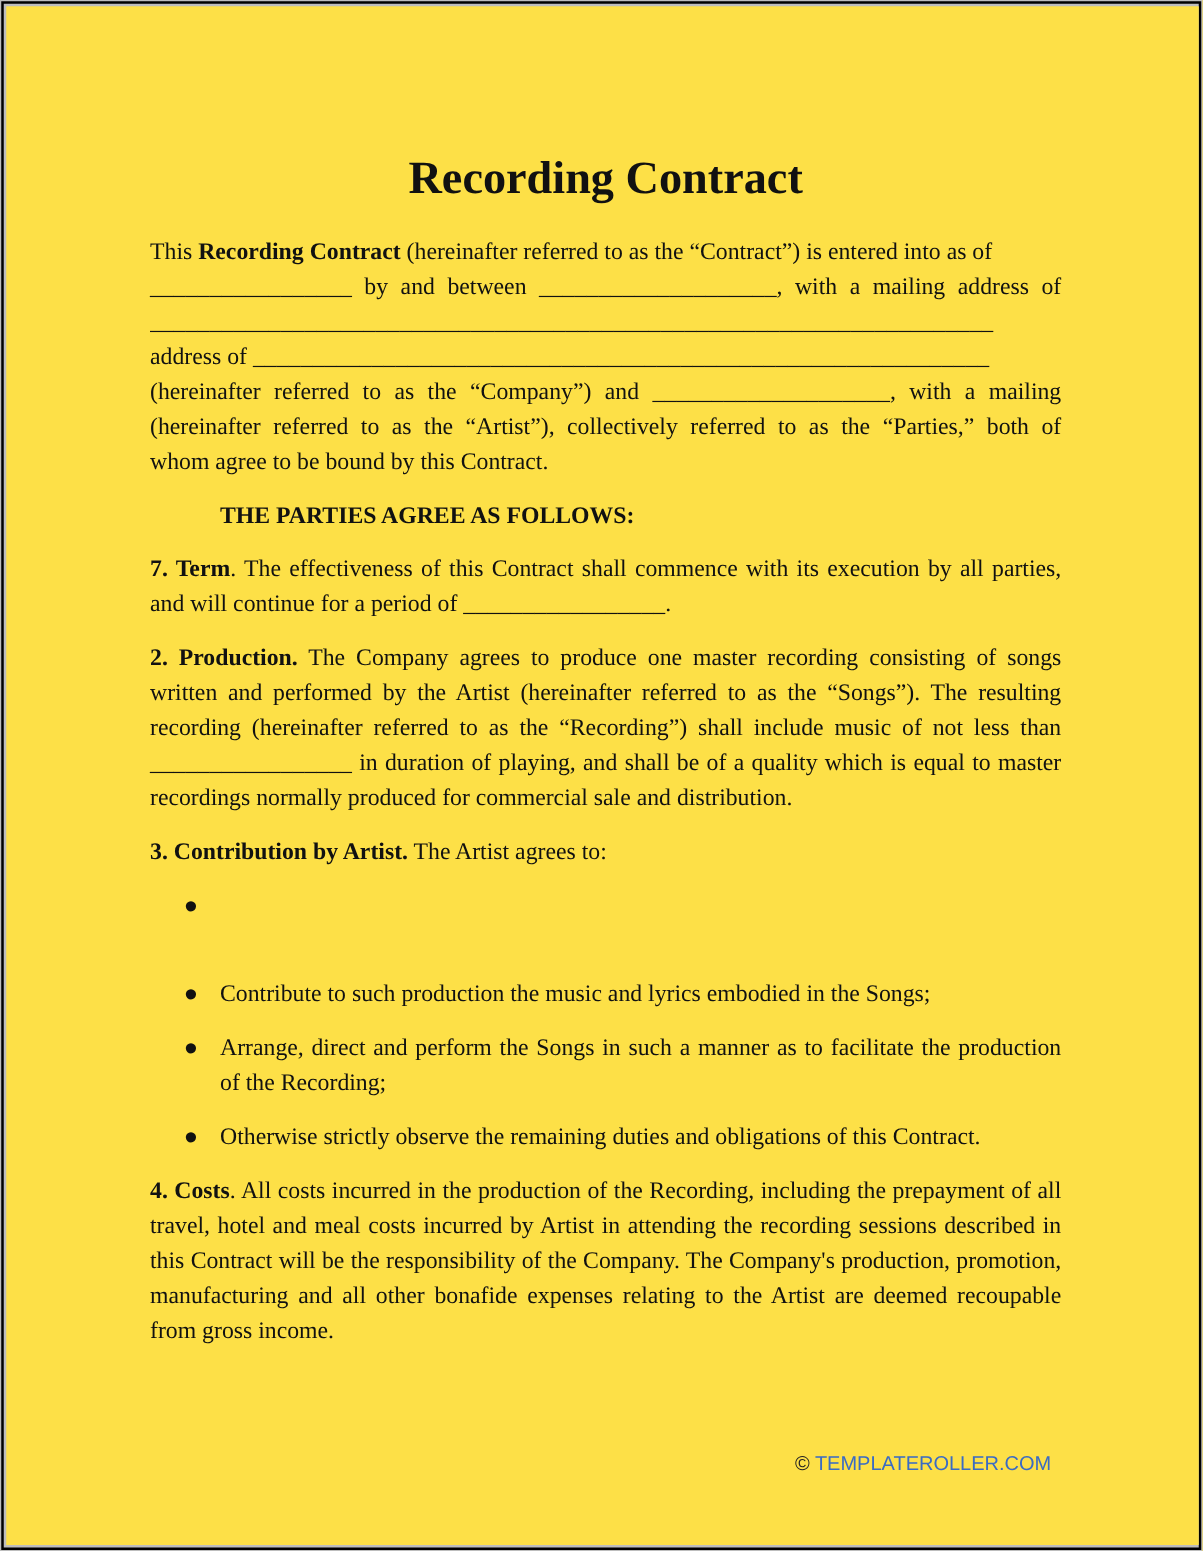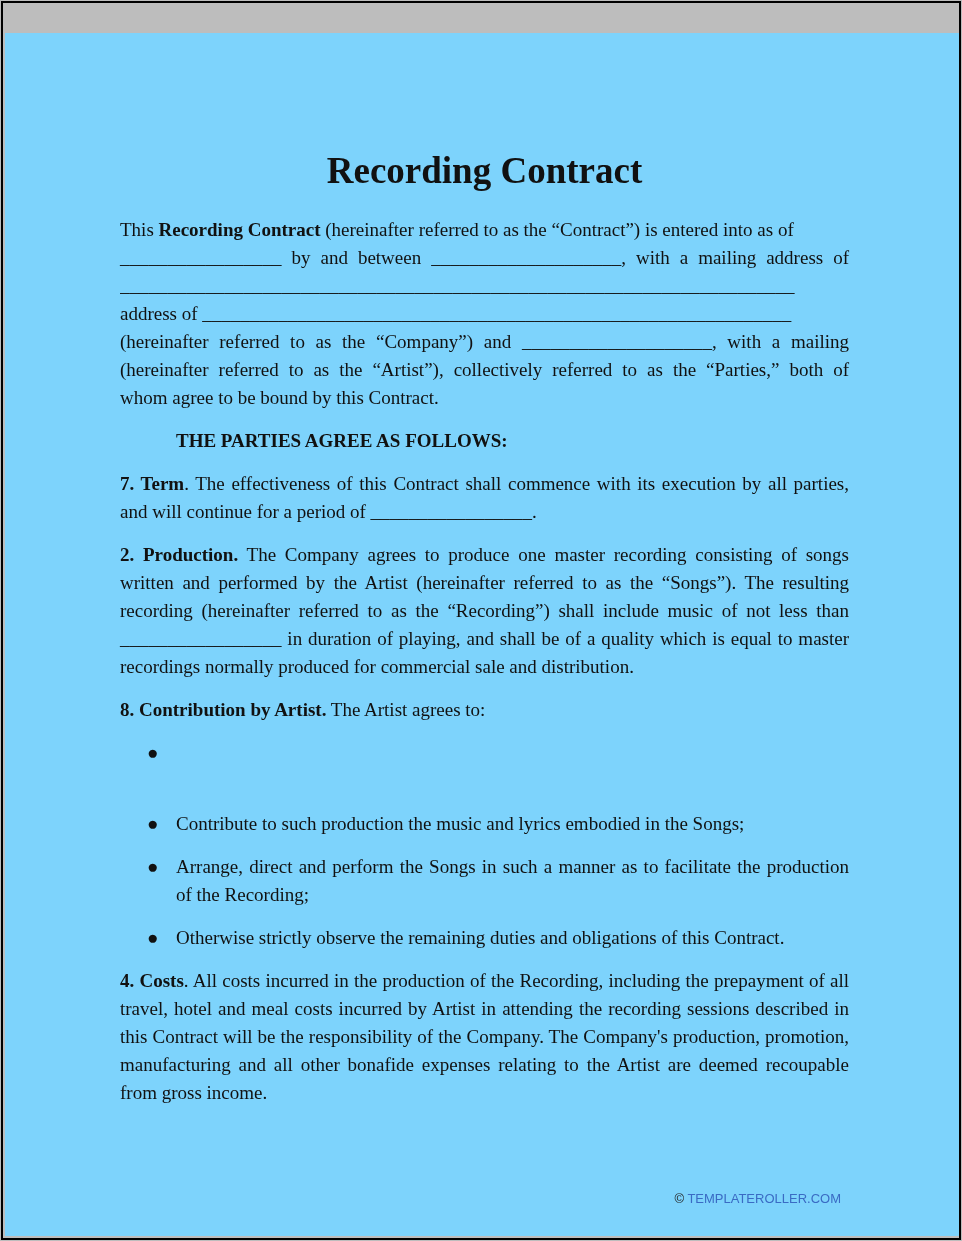--- a/index.html
+++ b/index.html
@@ -1,27 +1,27 @@
 <!DOCTYPE html>
 <html><head>
 <meta charset="utf-8">
 <style>
   html, body { margin:0; padding:0; }
   body { width:962px; height:1241px; background:#bdbdbd; position:relative; overflow:hidden; }
   .frame { position:absolute; left:1px; top:1px; width:956px; height:1235px; border:2px solid #000; background:#bdbdbd; }
-  .page { position:absolute; left:2px; top:2px; right:0; bottom:2px; background:#7dd3fc;margin-top:28px; }
+  .page { position:absolute; left:2px; top:2px; right:0; bottom:2px; background:#fde047; }
   .content { position:absolute; left:115px; top:0; width:729px; font-family:"Liberation Serif", serif; font-size:19px; color:#111; }
   h1 { position:absolute; top:116px; left:0; width:729px; text-align:center; margin:0; font-size:37px; font-weight:bold; }
   p { margin:0; line-height:28px; text-align:justify; }
   .blk { position:absolute; left:0; width:729px; }
   .indent { padding-left:56px;font-weight:bold; }
   ul { list-style:none; margin:0; padding:0; }
   li { position:relative; padding-left:56px; line-height:28px; text-align:justify; }
   li .bullet { position:absolute; left:27px; top:0; }
-  .footer { position:absolute; top:1158px; right:118px; font-family:"Liberation Sans", sans-serif; font-size:13px; color:#3a6bc4; }
+  .footer { position:absolute; top:1158px; right:118px; font-family:"Liberation Sans", sans-serif; font-size:16px; color:#3a6bc4; }
   .footer .copy { color:#222; }
   b { font-weight:bold; }
 </style>
 </head>
 <body>
 
 <div class="frame">
   <div class="page">
     <div class="content">
       <h1>Recording Contract</h1>
@@ -42,21 +42,21 @@
 
       <div class="blk" style="top:437px;">
         <p><b>7. Term</b><span>. The effectiveness of this Contract shall commence with its execution by all parties, and will continue for a period of _________________.</span></p>
       </div>
 
       <div class="blk" style="top:508px;">
         <p><b>2. Production.</b><span> The Company agrees to produce one master recording consisting of songs written and performed by the Artist (hereinafter referred to as the “Songs”). The resulting recording (hereinafter referred to as the “Recording”) shall include music of not less than _________________ in duration of playing, and shall be of a quality which is equal to master recordings normally produced for commercial sale and distribution.</span></p>
       </div>
 
       <div class="blk" style="top:663px;">
-        <p><b>8. Contribution by Artist.</b><span> The Artist agrees to:</span></p>
+        <p><b>3. Contribution by Artist.</b><span> The Artist agrees to:</span></p>
       </div>
 
       <ul class="blk" style="top:706px;">
         <li><span class="bullet">●</span></li>
       </ul>
       <ul class="blk" style="top:777px;">
         <li><span class="bullet">●</span><span>Contribute to such production the music and lyrics embodied in the Songs;</span></li>
       </ul>
       <ul class="blk" style="top:820px;">
         <li><span class="bullet">●</span><span>Arrange, direct and perform the Songs in such a manner as to facilitate the production of the Recording;</span></li>

